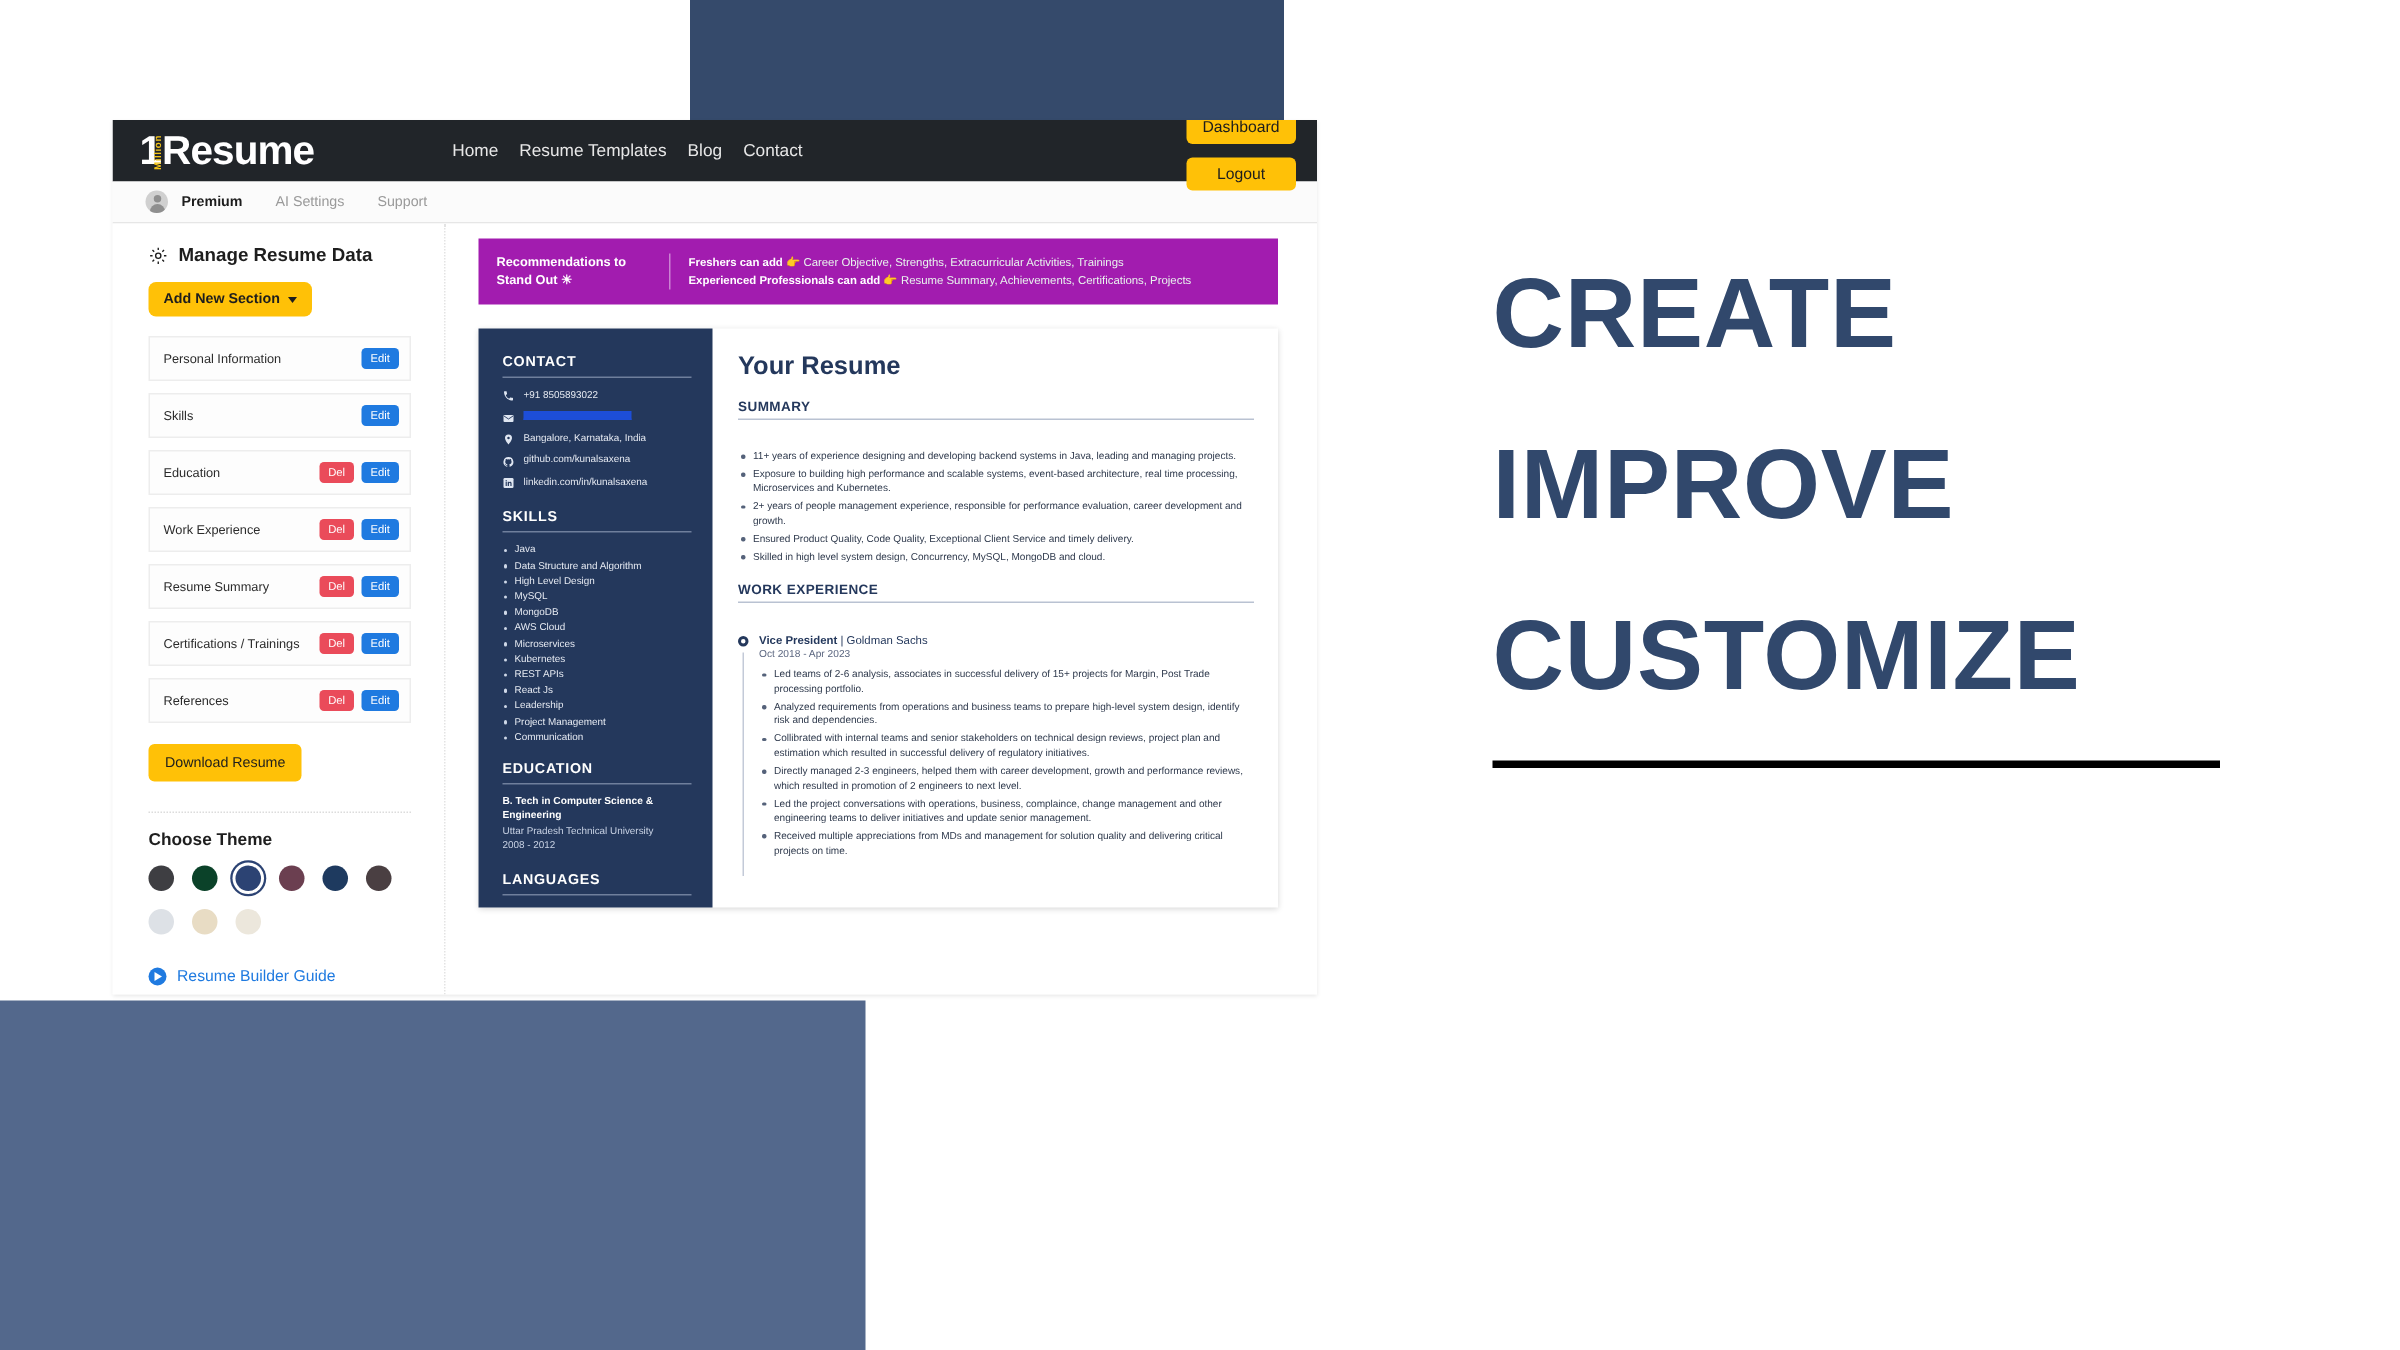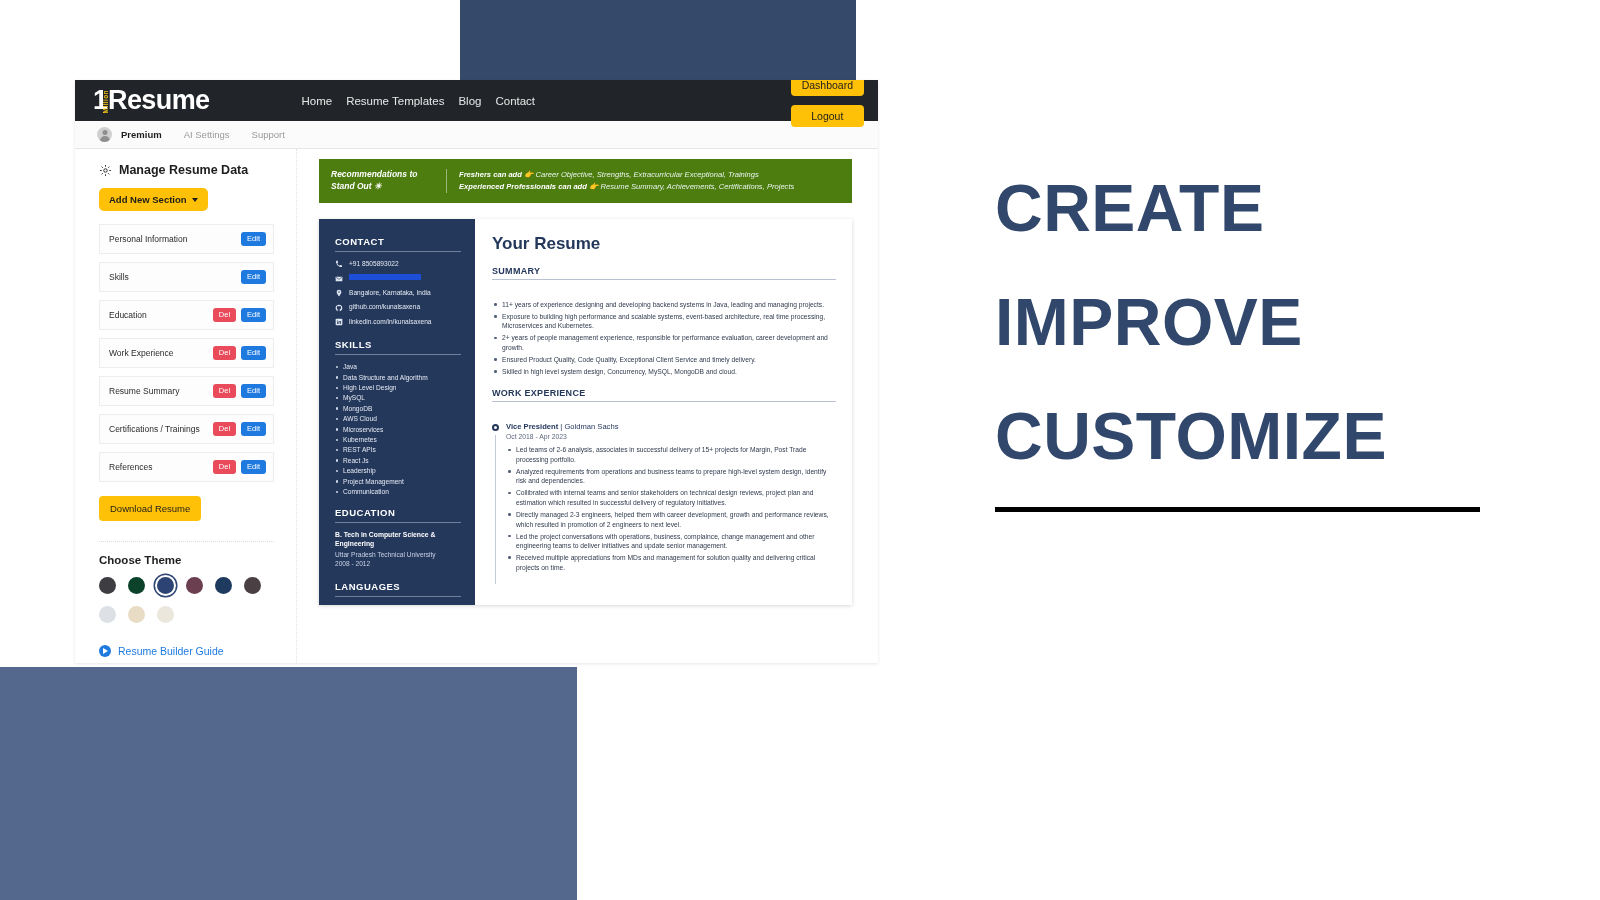--- a/index.html
+++ b/index.html
@@ -138,23 +138,22 @@
     content: ''; position: absolute; left: 4.4px; top: 3.2px;
     border-left: 5px solid #fff; border-top: 3px solid transparent;
     border-bottom: 3px solid transparent;
   }
   .guide a { color: #1f7ae0; font-size: 10.5px; text-decoration: none; }
 
   
   .right { flex: 1; padding: 10px 26px 0 22px; }
 
   .banner {
-    background: #4d7c0f; color: #fff; display: flex; padding: 10px 12px;
+    background: #a21caf; color: #fff; display: flex; padding: 10px 12px;
     margin-bottom: 16px;
-    font-style: italic;
   }
   .banner-l {
     width: 115px; font-size: 8.5px; font-weight: bold; line-height: 1.4;
     padding-right: 10px; flex: none;
   }
   .banner-r {
     border-left: 1px solid rgba(255,255,255,0.45); padding-left: 12px;
     font-size: 7.6px; line-height: 1.55; color: #e9f5ee;
   }
   .banner-r b { color: #ffffff; }
@@ -347,21 +346,21 @@
     </div>
 
     <div class="right">
 
       <div class="banner">
         <div class="banner-l">Recommendations to Stand Out ☀</div>
         <div class="banner-r">
           <div>
             <b>Freshers can add</b>
             <span>👉</span>
-            <span>Career Objective, Strengths, Extracurricular Exceptional, Trainings</span>
+            <span>Career Objective, Strengths, Extracurricular Activities, Trainings</span>
           </div>
           <div>
             <b>Experienced Professionals can add</b>
             <span>👉</span>
             <span>Resume Summary, Achievements, Certifications, Projects</span>
           </div>
         </div>
       </div>
 
       <div class="resume-card">

